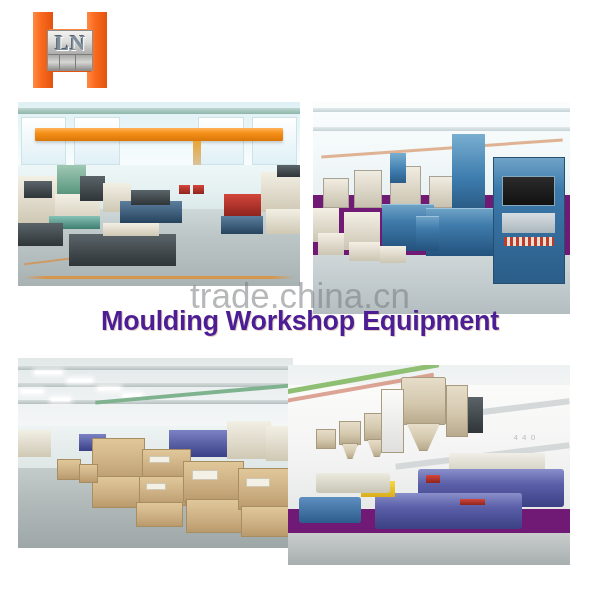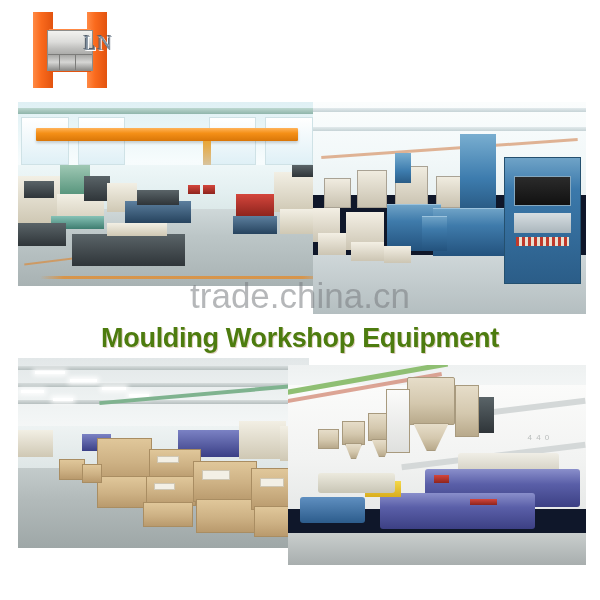--- a/index.html
+++ b/index.html
@@ -75,47 +75,45 @@
     background: #7c7c7a;
     box-shadow: 16px 0 0 #7c7c7a;
   }
   .logo .ln {
     position: absolute;
     left: 14px; top: 18px;
     width: 47px; height: 27px;
     line-height: 27px;
     text-align: center;
     font-family: "Liberation Serif", serif;
-    font-weight: normal;
+    font-weight: bold;
     font-size: 21px;
     letter-spacing: 1px;
     color: #7e8d9c;
     text-shadow: 1px 1px 0 #ffffff, -1px -1px 0 #55606c;
     z-index: 4;
-    margin-left: 28px;
   }
 
   .title-1 {
     position: absolute;
     left: 146px; top: 41px;
     width: 340px;
     font-size: 27px;
     font-weight: bold;
     letter-spacing: -0.3px;
     color: #ef7d1e;
     text-shadow: 1px 1px 0 rgba(140,70,10,0.25);
     white-space: nowrap;
   }
 
   
   .photo {
     position: absolute;
     overflow: hidden;
-    background: #0f172a;
-    padding-left: 16px;
+    background: #701a75;
   }
 
   
   .photo-tl { left: 18px; top: 102px; width: 282px; height: 184px; }
   .tl-sky {
     position:absolute; left:0; top:0; width:100%; height:46%;
     background: linear-gradient(180deg,#dff0f4 0%, #eaf6f8 35%, #f7fcfd 70%, #f2f8f9 100%);
   }
   .tl-ceilbeam {
     position:absolute; left:0; top:6px; width:100%; height:6px;
@@ -308,27 +306,27 @@
     background: linear-gradient(180deg,#f4d84a,#d9ad1c);
   }
   .br-num {
     position:absolute; right:12%; top:34%;
     font-size:8px; color:#b9bdbc; letter-spacing:1px;
   }
 
   
   .title-2 {
     position: absolute;
-    left: 0; top: 323px;
+    left: 0; top: 306px;
     width: 600px;
     text-align: center;
     font-size: 27px;
     font-weight: bold;
     letter-spacing: -0.3px;
-    color: #4d7c0f;
+    color: #4c1d95;
     text-shadow: 1px 1px 0 rgba(140,70,10,0.25);
     white-space: nowrap;
     z-index: 6;
   }
 
   
   .watermark {
     position: absolute;
     left: 0; top: 276px;
     width: 600px;

